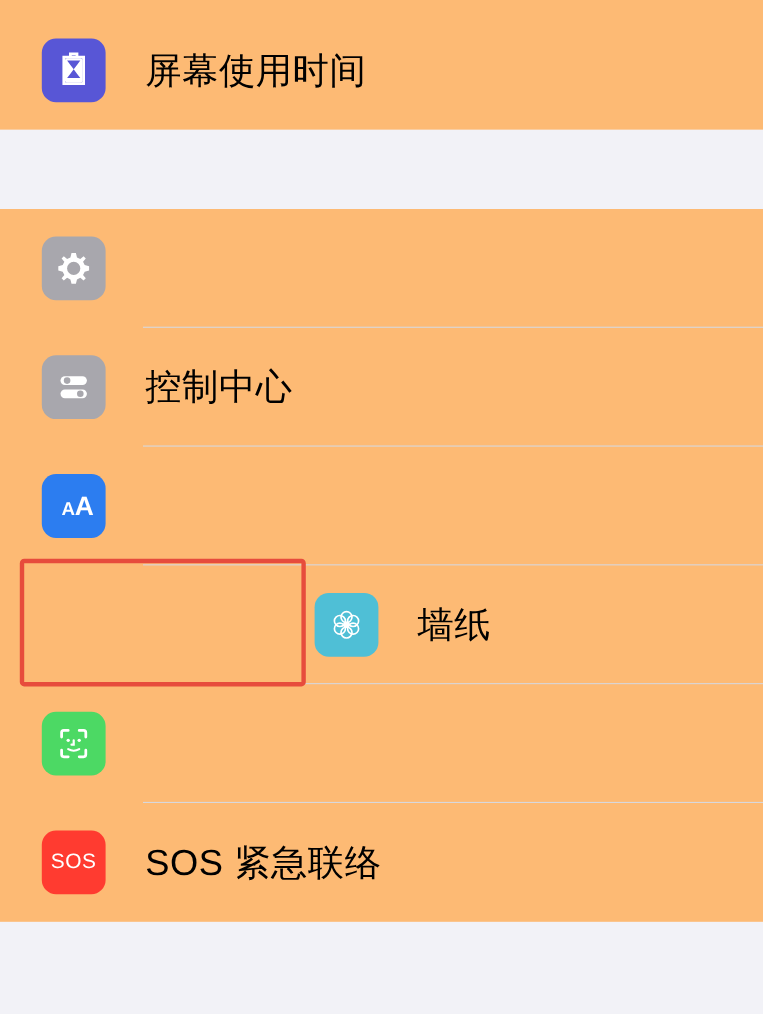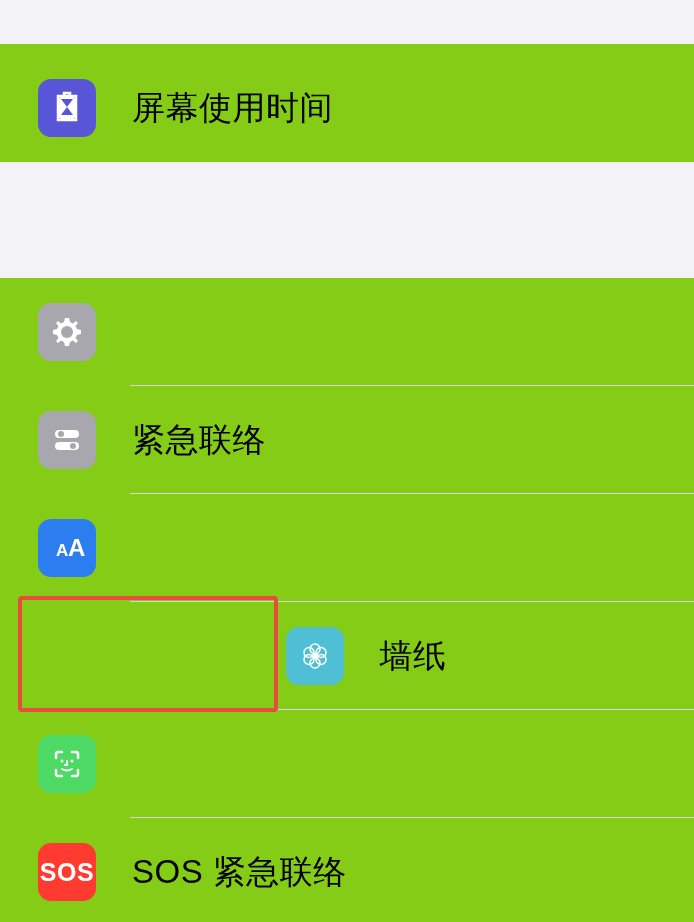--- a/index.html
+++ b/index.html
@@ -8,22 +8,21 @@
       box-sizing: border-box;
     }
     body {
       font-family: -apple-system, BlinkMacSystemFont, "PingFang SC", "Helvetica Neue", sans-serif;
       background: #f2f2f7;
       width: 694px;
       height: 922px;
       overflow: hidden;
     }
     .section {
-      background: #84cc16;
-      margin-top: 44px;
+      background: #fdba74;
     }
     .section-gap {
       height: 72px;
       background: #f2f2f7;
     }
     .row {
       display: flex;
       align-items: center;
       height: 108px;
       padding-left: 38px;
@@ -63,22 +62,22 @@
     .icon-screentime { background: #5856d6; }
     .icon-general { background: #a8a7ad; }
     .icon-control { background: #a8a7ad; }
     .icon-display { background: #2c7df0; }
     .icon-wallpaper { background: #4fbfd6; }
     .icon-siri { background: #1a1a1a; }
     .icon-faceid { background: #4cd964; }
     .icon-sos { background: #ff3b30; }
     .sos-text {
       color: #ffffff;
-      font-size: 25px;
-      font-weight: 700;
+      font-size: 19px;
+      font-weight: 400;
       letter-spacing: 0.5px;
     }
   </style>
 </head>
 <body>
 
 <div class="section" style="padding-top: 10px;">
   <div class="row">
     <div class="icon-box icon-screentime">
       <svg width="34" height="34" viewBox="0 0 34 34" fill="none">
@@ -108,21 +107,21 @@
 
   <div class="row">
     <div class="icon-box icon-control">
       <svg width="36" height="36" viewBox="0 0 36 36" fill="none">
         <rect x="6" y="8" width="24" height="8" rx="4" fill="#ffffff"></rect>
         <circle cx="12" cy="12" r="3" fill="#a8a7ad"></circle>
         <rect x="6" y="20" width="24" height="8" rx="4" fill="#ffffff"></rect>
         <circle cx="24" cy="24" r="3" fill="#a8a7ad"></circle>
       </svg>
     </div>
-    <span class="row-label">紧急联络</span>
+    <span class="row-label">控制中心</span>
     <div class="row-divider"></div>
   </div>
 
   <div class="row">
     <div class="icon-box icon-display">
       <svg width="40" height="40" viewBox="0 0 40 40" fill="none">
         <text x="9" y="28" font-size="17" font-weight="600" fill="#ffffff" font-family="Helvetica">A</text>
         <text x="21" y="28" font-size="24" font-weight="600" fill="#ffffff" font-family="Helvetica">A</text>
       </svg>
     </div>

